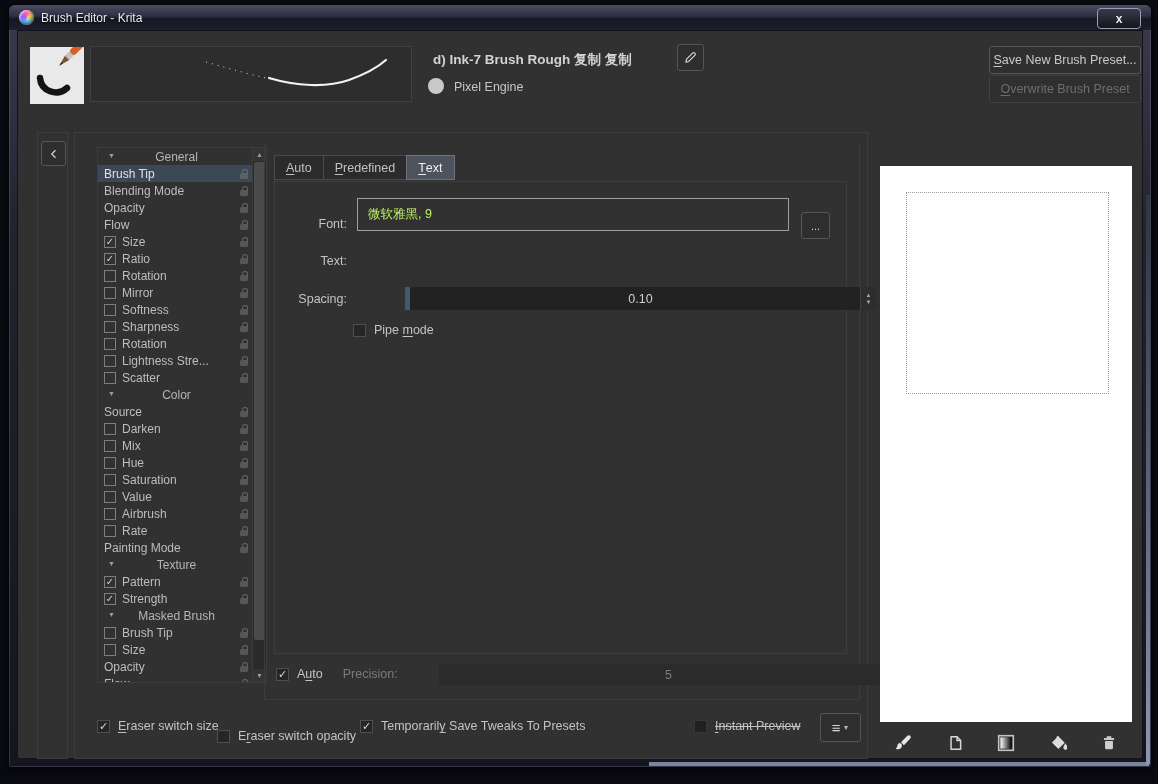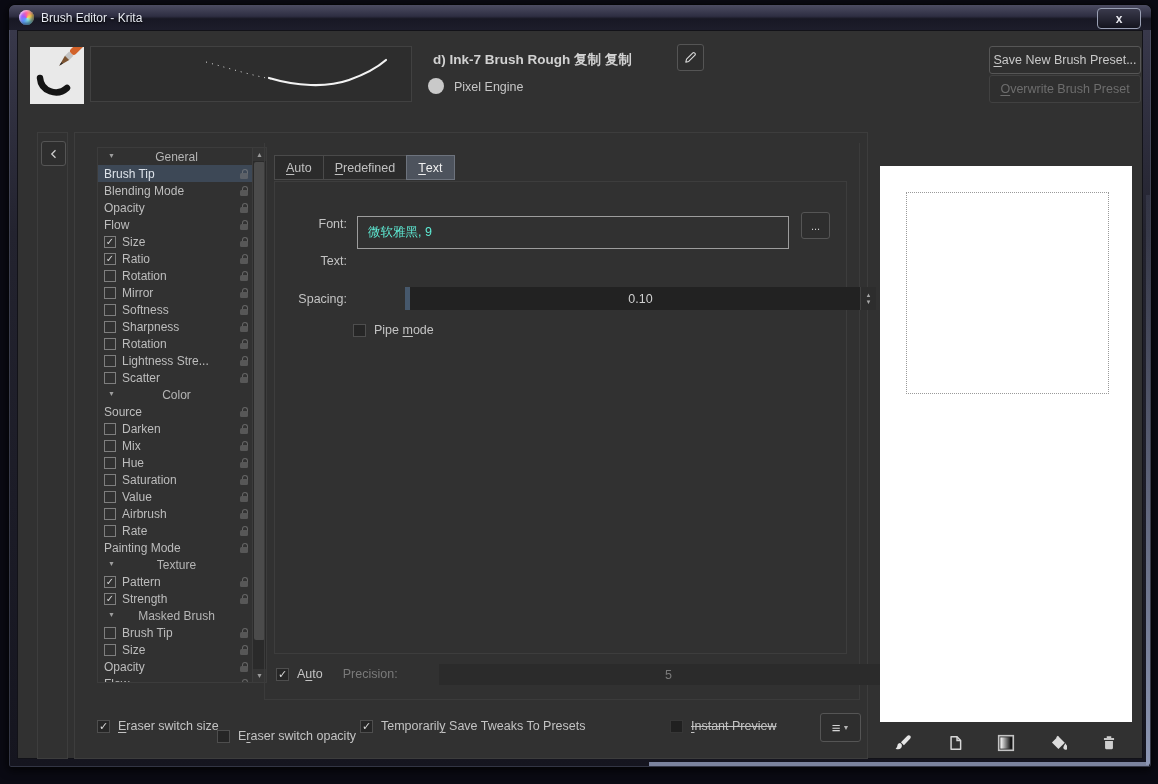--- a/index.html
+++ b/index.html
@@ -59,22 +59,22 @@
   .sb-btn{position:absolute;left:0;width:100%;height:13px;display:flex;align-items:center;justify-content:center;font-size:7px;color:#9a9a9a;background:#343434;cursor:pointer;}
   .sb-thumb{position:absolute;left:1px;top:14px;width:11px;height:478px;background:#4b4b4b;border-radius:2px;cursor:pointer;}
   
   .sub-panel{position:absolute;left:189px;top:10px;width:596px;height:557px;}
   .tabs{position:absolute;left:9px;top:12px;display:flex;}
   .tab{height:23px;padding:0 11px;display:flex;align-items:center;font-size:12.5px;color:#c0c0c0;
     background:#2b2b2b;border:1px solid #4a4a4a;margin-right:-1px;cursor:pointer;}
   .tab.selected{background:#4d535d;border-color:#6d737d;color:#f0f0f0;z-index:2;}
   .groupbox{position:absolute;left:9px;top:38px;width:573px;height:473px;border:1px solid #3d3d3d;box-sizing:border-box;}
   .flabel{position:absolute;text-align:right;color:#c3c3c3;font-size:12.5px;}
-  .font-input{position:absolute;left:82px;top:34px;width:432px;height:33px;border:1px solid #9d9d9d;box-sizing:border-box;
-    display:flex;align-items:center;padding:0 10px;color:#5eead4;font-size:12.5px;background:#313131;cursor:text;}
+  .font-input{position:absolute;left:82px;top:16px;width:432px;height:33px;border:1px solid #9d9d9d;box-sizing:border-box;
+    display:flex;align-items:center;padding:0 10px;color:#bef264;font-size:12.5px;background:#313131;cursor:text;}
   .browse-btn{position:absolute;left:526px;top:30px;width:27px;height:25px;background:#2e2e2e;border:1px solid #555;border-radius:3px;
     color:#cfcfcf;font-size:11px;display:flex;align-items:center;justify-content:center;cursor:pointer;}
   .text-input{position:absolute;left:82px;top:69px;width:471px;height:22px;background:#222;border:none;box-sizing:border-box;
     display:flex;align-items:center;padding:0 7px;color:#cfcfcf;font-size:12.5px;cursor:text;}
   .slider{position:absolute;background:#222;box-sizing:border-box;display:flex;align-items:center;justify-content:center;
     color:#cfcfcf;font-size:12.5px;cursor:pointer;overflow:hidden;margin-left:48px;}
   .slider .fill{position:absolute;left:0;top:0;bottom:0;background:#46586c;}
   .spin{position:absolute;top:0;bottom:0;right:0;width:15px;background:#2d2d2d;border-left:1px solid #404040;
     display:flex;flex-direction:column;align-items:center;justify-content:center;color:#a8a8a8;font-size:6px;line-height:7px;cursor:pointer;}
   .checkbox{width:13px;height:13px;background:#262626;border:1px solid #4e4e4e;box-sizing:border-box;flex:0 0 auto;
@@ -368,21 +368,21 @@
               <span><u>E</u>raser switch size</span>
             </div>
             <div class="cbrow" style="left: 142px; top: 17px;">
               <span class="checkbox"></span>
               <span>E<u>r</u>aser switch opacity</span>
             </div>
             <div class="cbrow" style="left: 285px; top: 7px;">
               <span class="checkbox">✓</span>
               <span>Temporaril<u>y</u> Save Tweaks To Presets</span>
             </div>
-            <div class="cbrow" style="left: 595px; top: 7px;">
+            <div class="cbrow" style="left: 619px; top: 7px;">
               <span class="checkbox" style="background: rgb(32, 32, 32); border-color: rgb(54, 54, 54);"></span>
               <span class="strike"><u>I</u>nstant Preview</span>
             </div>
           </div>
       </div>
 
       <div class="right-panel">
         <div class="sp-canvas">
           <div class="sp-dotted"></div>
         </div>

